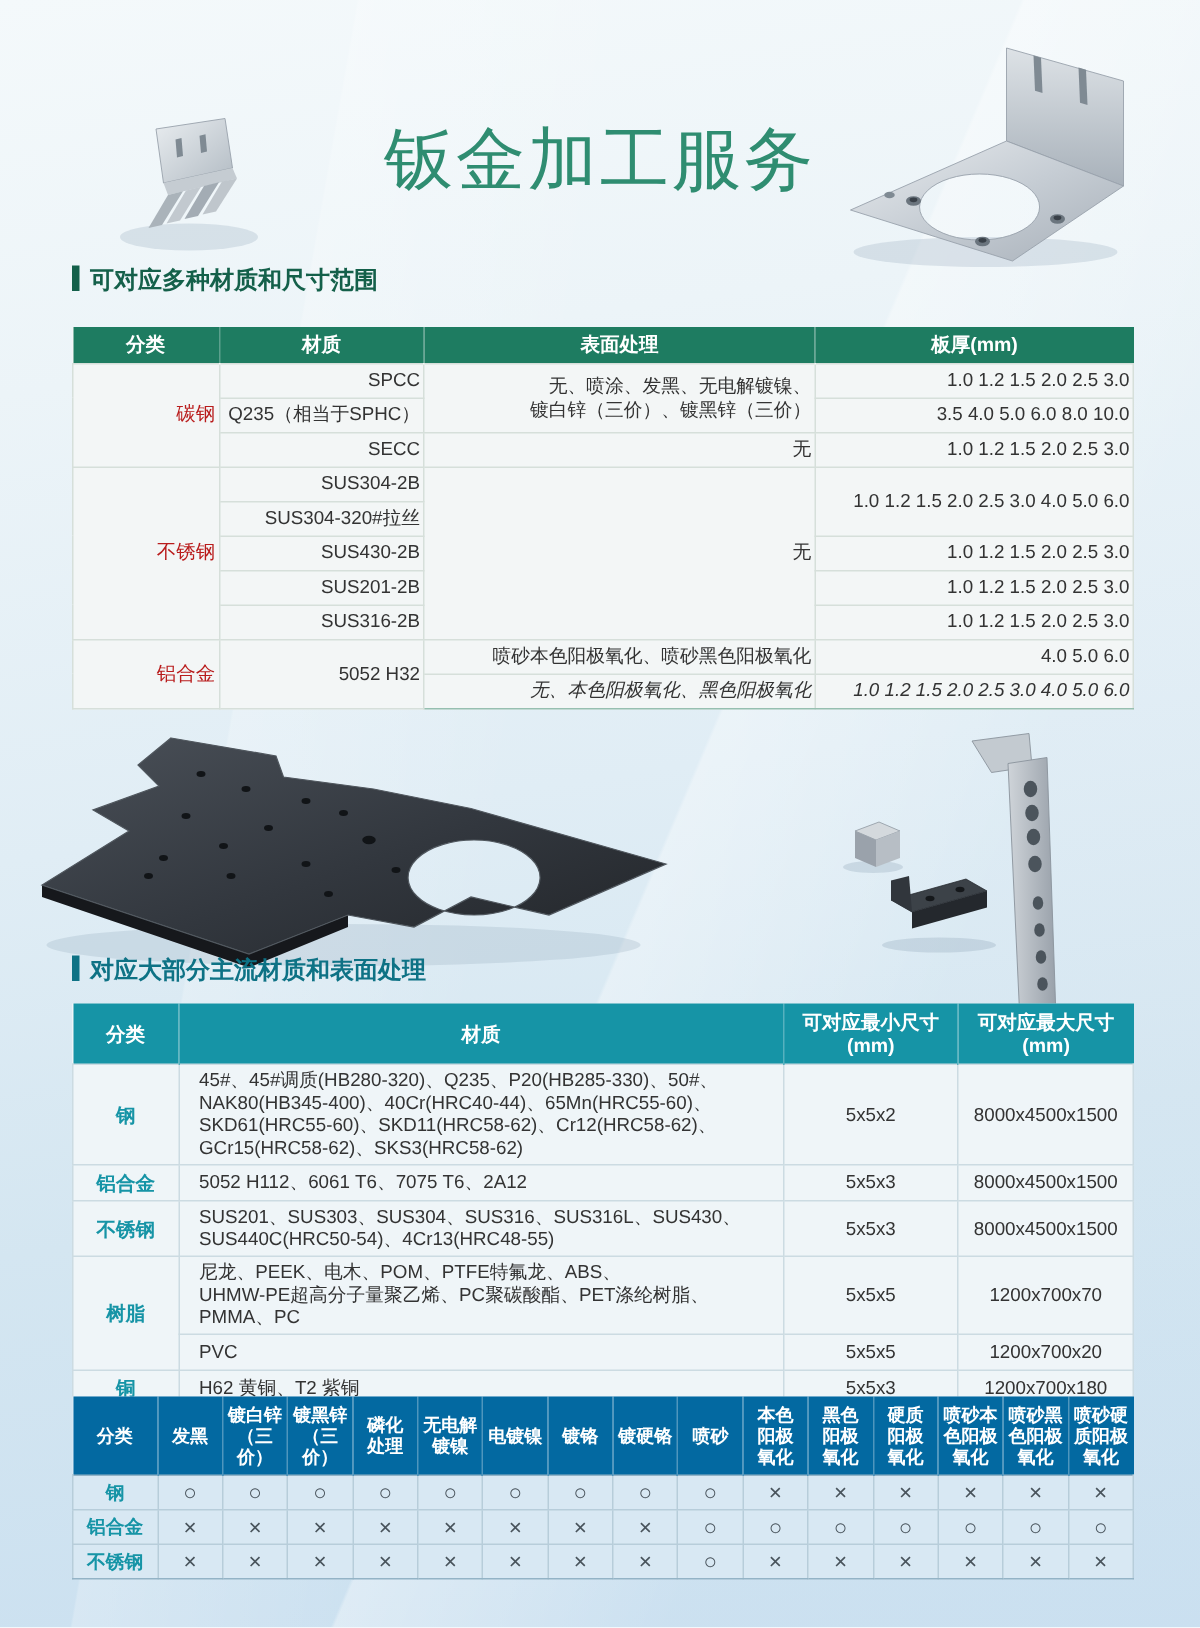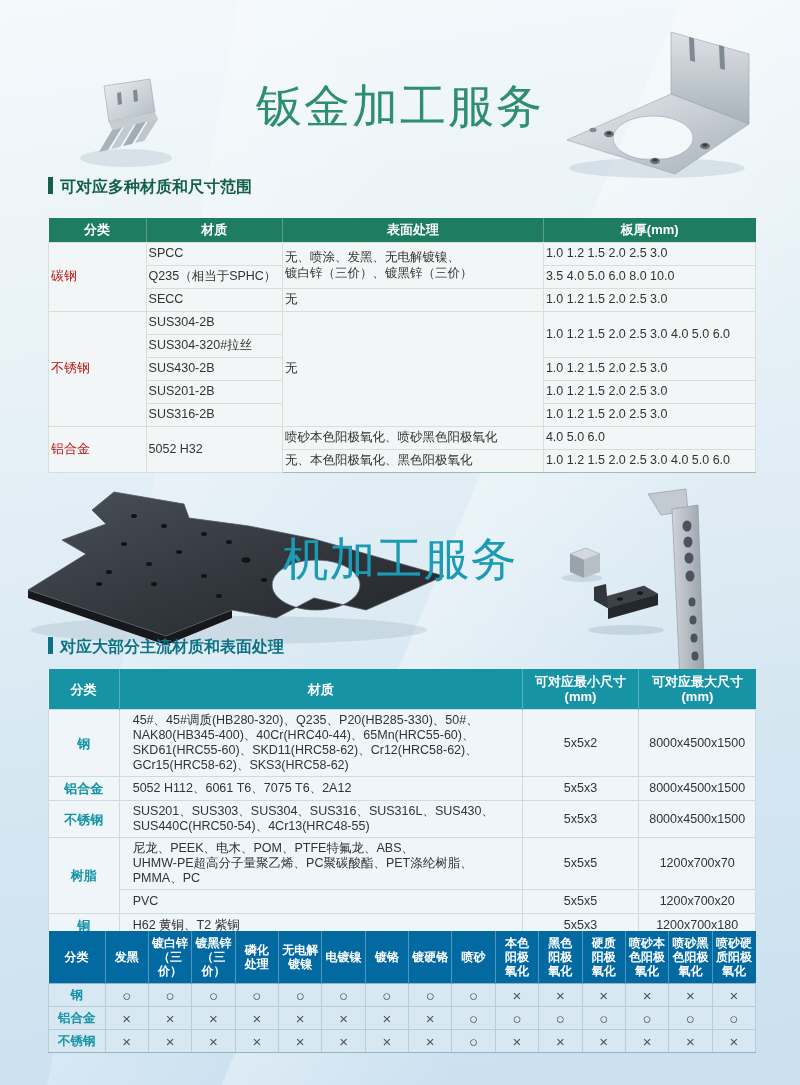--- a/index.html
+++ b/index.html
@@ -25,24 +25,24 @@
   .sec-head.teal .bar { background:#0e7285; }
 
   table { position:absolute; left:48px; width:708px; border-collapse:collapse; table-layout:fixed; }
   th, td { white-space:pre-line; }
 
   
   #t1 { top:218px; background:#f3f6f6; }
   #t1 th { background:#1e7c61; color:#fff; font-size:13px; font-weight:bold; height:24px;
            border-left:1px solid rgba(255,255,255,0.28); }
   #t1 th:first-child { border-left:none; }
-  #t1 td { height:23px; font-size:12.5px; color:#333; text-align:left;
+  #t1 td { height:23px; font-size:12.5px; color:#333; text-align:right;
            border:1px solid #d6dfda; padding:1px 2px; line-height:1.3;margin-top:32px; }
   #t1 tr.gs td { border-top:1px solid #96bfb0; }
-  #t1 tbody tr:last-child td { border-bottom:1px solid #96bfb0; }
+  #t1 tbody tr:last-child td { border-bottom:1px solid #96bfb0;font-style:italic; }
   #t1 td.cat { color:#b91c1c; font-weight:normal; font-size:13px; }
 
   
   #t2 { top:669px; background:#eff5f8; }
   #t2 th { background:#1694a6; color:#fff; font-size:13px; font-weight:bold;
            line-height:15px; padding:5px 2px; border-left:1px solid rgba(255,255,255,0.28); }
   #t2 th:first-child { border-left:none; }
   #t2 td { height:24px; font-size:12.5px; color:#333; text-align:center;
            border:1px solid #ccdbe2; padding:3px 4px; line-height:15px; }
   #t2 td.left { text-align:left; padding-left:13px; }
@@ -214,21 +214,20 @@
         <ellipse cx="140" cy="100" rx="3" ry="2"></ellipse>
           <ellipse cx="190" cy="92" rx="3" ry="2"></ellipse>
         <ellipse cx="232" cy="76" rx="4.5" ry="2.8"></ellipse>
           <ellipse cx="250" cy="96" rx="3" ry="2"></ellipse>
         <ellipse cx="205" cy="112" rx="3" ry="2"></ellipse>
           <ellipse cx="85" cy="100" rx="3" ry="2"></ellipse>
       </g>
     </svg>
   </div>
 
-  <div class="title title-teal">机加工服务</div>
 
   <div class="hero-img" style="left:548px;top:484px;width:198px;height:206px;">
     <svg width="198" height="206" viewBox="0 0 198 206">
       <defs>
         <linearGradient id="g4" x1="0" y1="0" x2="1" y2="0">
           <stop offset="0" stop-color="#cfd4d9"></stop>
             <stop offset="1" stop-color="#99a1aa"></stop>
         </linearGradient>
       </defs>
       <ellipse cx="148" cy="198" rx="26" ry="5" fill="#7e97ab" opacity="0.25"></ellipse>

